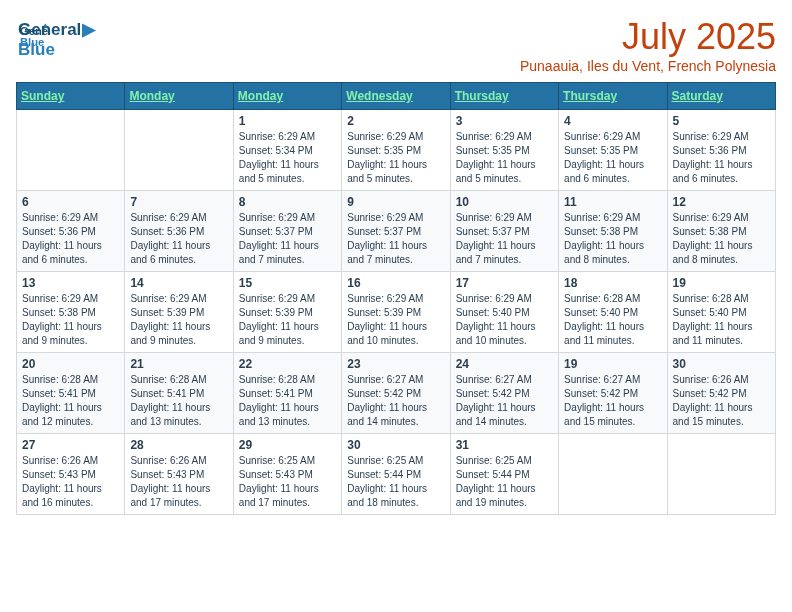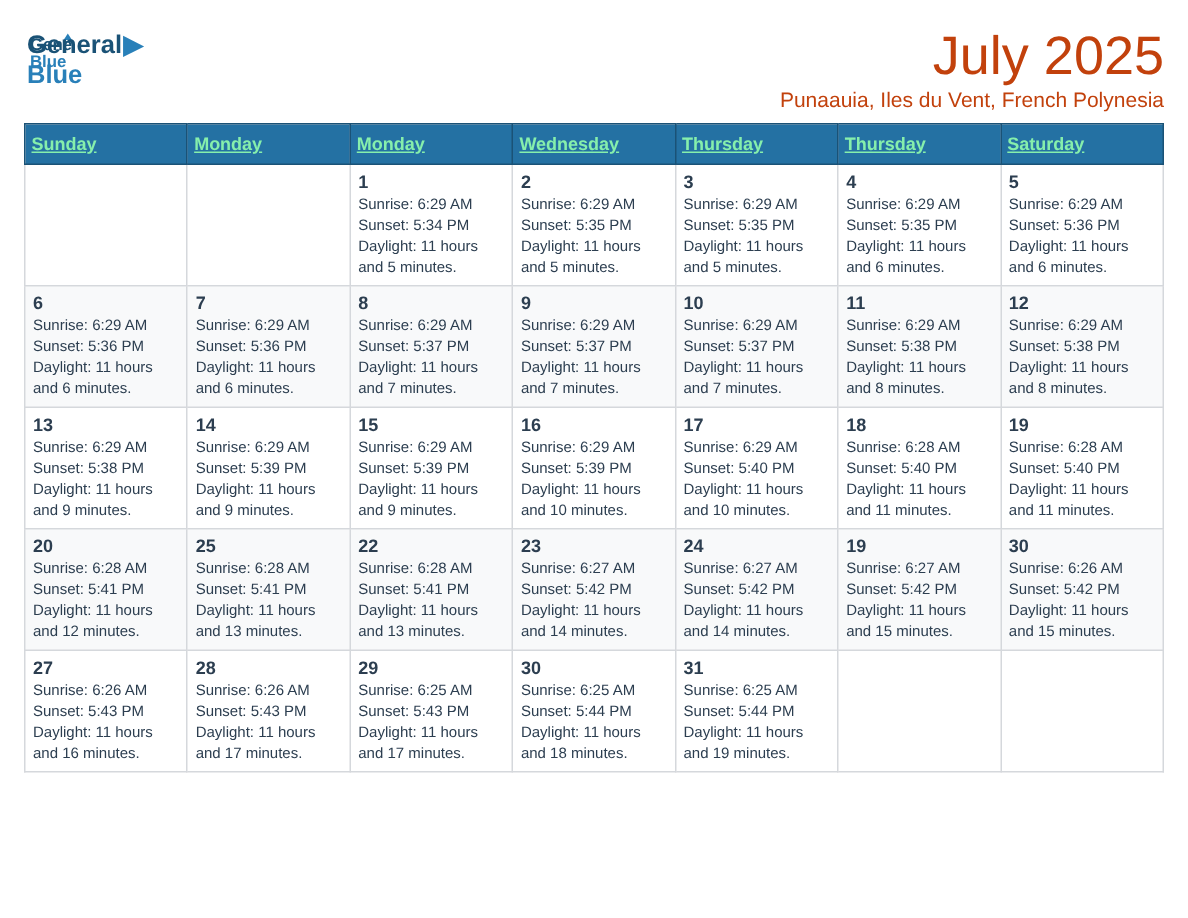--- a/index.html
+++ b/index.html
@@ -199,21 +199,21 @@
           <div class="day-number">19</div>
           <div class="day-info">Sunrise: 6:28 AM<br>Sunset: 5:40 PM<br>Daylight: 11 hours and 11 minutes.</div>
         </td>
       </tr>
       <tr>
         <td>
           <div class="day-number">20</div>
           <div class="day-info">Sunrise: 6:28 AM<br>Sunset: 5:41 PM<br>Daylight: 11 hours and 12 minutes.</div>
         </td>
         <td>
-          <div class="day-number">25</div>
+          <div class="day-number">21</div>
           <div class="day-info">Sunrise: 6:28 AM<br>Sunset: 5:41 PM<br>Daylight: 11 hours and 13 minutes.</div>
         </td>
         <td>
           <div class="day-number">22</div>
           <div class="day-info">Sunrise: 6:28 AM<br>Sunset: 5:41 PM<br>Daylight: 11 hours and 13 minutes.</div>
         </td>
         <td>
           <div class="day-number">23</div>
           <div class="day-info">Sunrise: 6:27 AM<br>Sunset: 5:42 PM<br>Daylight: 11 hours and 14 minutes.</div>
         </td>

